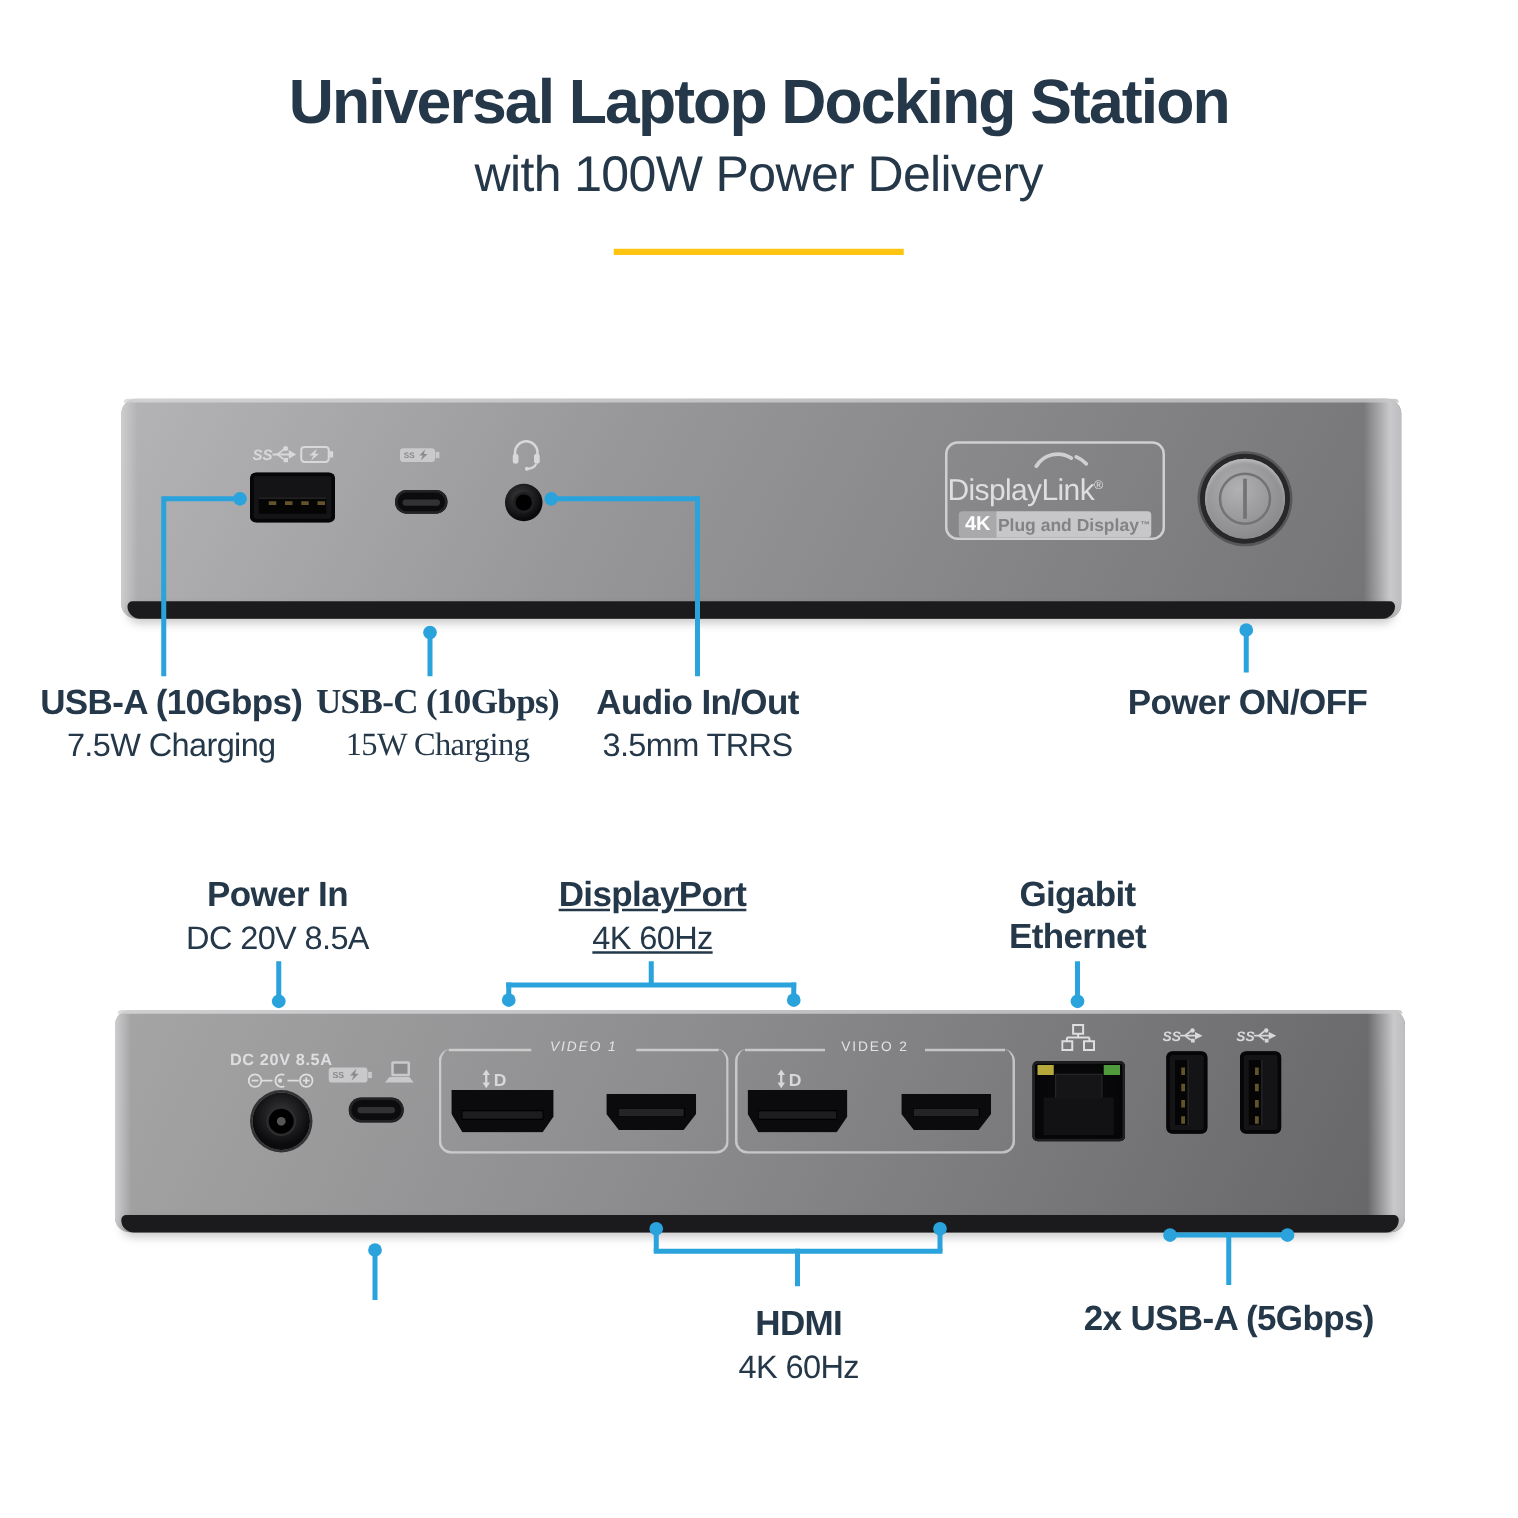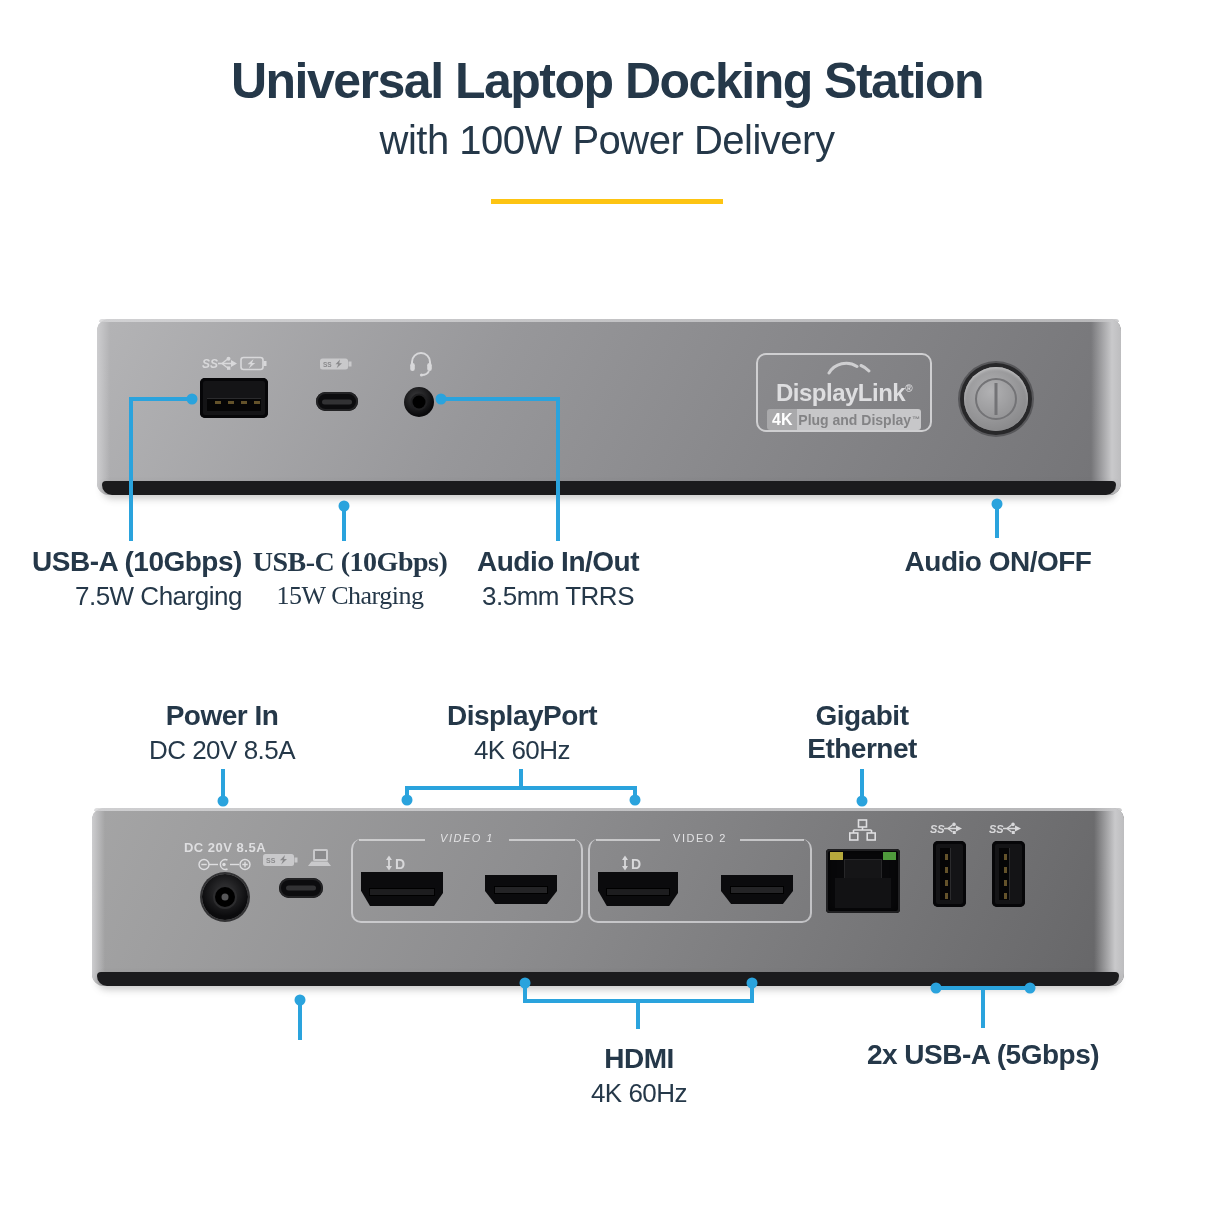--- a/index.html
+++ b/index.html
@@ -56,22 +56,22 @@
   .audio-jack{position:absolute;border-radius:50%;
     background:radial-gradient(circle at 42% 36%,#3c3c3e,#0a0a0c 68%);}
   .audio-hole{position:absolute;left:50%;top:50%;width:13px;height:13px;transform:translate(-50%,-50%);
     background:#000;border-radius:50%;box-shadow:0 0 0 2px #1f1f21;}
   .etch-icon{position:absolute;}
   .etch-icon svg{display:block;}
 
   
   .dl-badge{position:absolute;border:2px solid #cfcfd1;border-radius:10px;}
   .dl-arc{position:absolute;top:3px;left:53%;transform:translateX(-50%);}
-  .dl-brand{position:absolute;top:24px;width:100%;text-align:center;
-    font-size:24px;font-weight:700;color:#dedee0;letter-spacing:-0.5px;}
+  .dl-brand{position:absolute;top:24px;width:100%;
+    font-size:24px;font-weight:400;color:#dedee0;letter-spacing:-0.5px;}
   .dl-brand sup{font-size:10px;}
   .dl-row{position:absolute;left:9px;right:9px;top:54px;height:21px;display:flex;}
   .dl-4k{background:#a9a9ab;color:#fff;font-size:16px;font-weight:700;
     padding:0 5px;display:flex;align-items:center;border-radius:3px 0 0 3px;}
   .dl-tag{flex:1;background:#c7c7c9;color:#838385;font-size:14px;font-weight:700;
     display:flex;align-items:center;justify-content:center;border-radius:0 3px 3px 0;}
   .dl-tag sup{font-size:8px;margin-left:1px;}
 
   
   .power-btn{position:absolute;border-radius:50%;
@@ -210,44 +210,44 @@
     <div class="dot" style="left:344px;top:506px;"></div>
     <div class="lead" style="left:342px;top:506px;width:4px;height:35px;"></div>
 
     <div class="dot" style="left:441px;top:399px;"></div>
     <div class="lead" style="left:441px;top:397px;width:117px;height:4px;"></div>
     <div class="lead" style="left:556px;top:397px;width:4px;height:144px;"></div>
 
     <div class="dot" style="left:997px;top:504px;"></div>
     <div class="lead" style="left:995px;top:504px;width:4px;height:34px;"></div>
 
-    <div class="co" style="left:137px;top:545px;text-align:right;">
+    <div class="co" style="left:137px;top:545px;">
       <div class="co-title">USB-A (10Gbps)</div>
       <div class="co-sub">7.5W Charging</div>
     </div>
     <div class="co" style="left:350px;top:545px;font-family:Liberation Serif, serif;">
       <div class="co-title">USB-C (10Gbps)</div>
       <div class="co-sub">15W Charging</div>
     </div>
     <div class="co" style="left:558px;top:545px;">
       <div class="co-title">Audio In/Out</div>
       <div class="co-sub">3.5mm TRRS</div>
     </div>
     <div class="co" style="left:998px;top:545px;">
-      <div class="co-title">Audio ON/OFF</div>
+      <div class="co-title">Power ON/OFF</div>
     </div>
   </div>
 
   <div class="sec">
 
     <div class="co" style="left:222px;top:699px;">
       <div class="co-title">Power In</div>
       <div class="co-sub">DC 20V 8.5A</div>
     </div>
-    <div class="co" style="left:522px;top:699px;">
+    <div class="co" style="left:522px;top:699px;text-decoration:underline;">
       <div class="co-title">DisplayPort</div>
       <div class="co-sub">4K 60Hz</div>
     </div>
     <div class="co" style="left:862px;top:699px;">
       <div class="co-title">Gigabit</div>
       <div class="co-title">Ethernet</div>
     </div>
 
     <div class="lead" style="left:221px;top:769px;width:4px;height:33px;"></div>
     <div class="dot" style="left:223px;top:801px;"></div>

